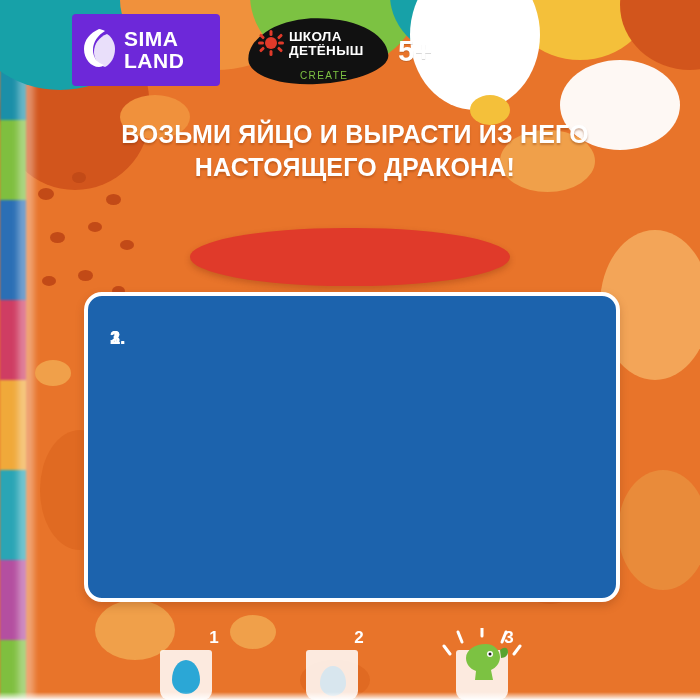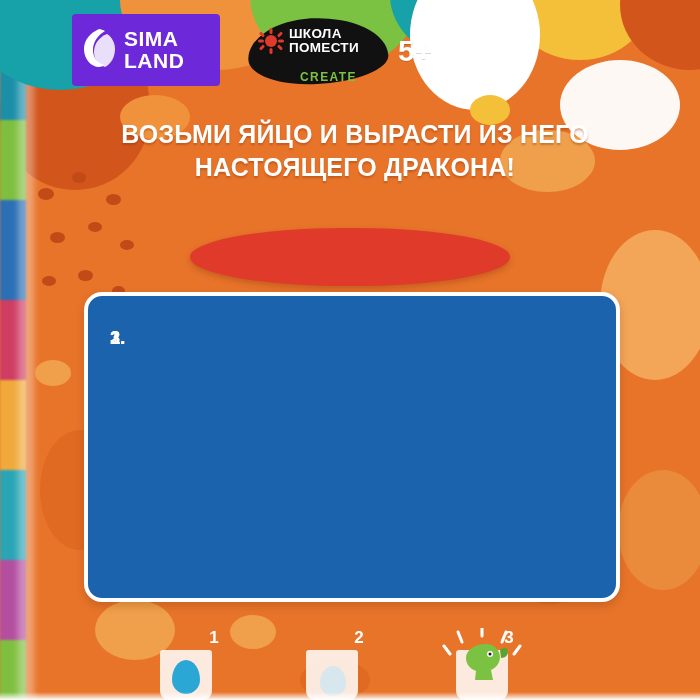--- a/index.html
+++ b/index.html
@@ -106,40 +106,39 @@
   .shkola-blob {
     position: absolute;
     left: 0; top: 0;
     width: 140px; height: 66px;
     background: #111111;
     border-radius: 46% 54% 52% 48% / 58% 62% 38% 42%;
     transform: rotate(-3deg);
   }
   .shkola-inner {
     position: absolute;
-    left: 10px; top: 0;
+    left: 10px; top: 12px;
     width: 124px; height: 46px;
     display: flex;
-    align-items: center;
   }
   .shkola-sun { width: 26px; height: 26px; flex: 0 0 26px; }
   .shkola-words {
     margin-left: 5px;
     color: #ffffff;
     font-weight: bold;
     font-size: 13.5px;
     line-height: 14px;
     letter-spacing: .3px;
   }
   .shkola-create {
     position: absolute;
     left: 52px; top: 52px;
     color: #7cc242;
-    font-weight: bold;
-    font-size: 12px;
+    font-weight: normal;
+    font-size: 10px;
     letter-spacing: 1.4px;
   }
 
   .age-badge {
     position: absolute;
     left: 398px; top: 34px;
     color: #ffffff;
     font-weight: bold;
     font-size: 30px;
     text-shadow: 0 1px 0 rgba(0,0,0,.15);
@@ -340,21 +339,21 @@
           <rect x="0" y="11.5" width="6" height="3" rx="1.5"></rect>
           <rect x="20" y="11.5" width="6" height="3" rx="1.5"></rect>
           <rect x="2.5" y="3.5" width="3" height="6" rx="1.5" transform="rotate(-45 4 6.5)"></rect>
           <rect x="20.5" y="16.5" width="3" height="6" rx="1.5" transform="rotate(-45 22 19.5)"></rect>
           <rect x="20.5" y="3.5" width="3" height="6" rx="1.5" transform="rotate(45 22 6.5)"></rect>
           <rect x="2.5" y="16.5" width="3" height="6" rx="1.5" transform="rotate(45 4 19.5)"></rect>
         </g>
       </svg>
       <div class="shkola-words">
         <div>ШКОЛА</div>
-        <div>ПОМЕСТИ</div>
+        <div>ДЕТЁНЫШ</div>
       </div>
     </div>
     <div class="shkola-create">CREATE</div>
   </div>
 
   <div class="age-badge">5+</div>
 
   <div class="headline">ВОЗЬМИ ЯЙЦО И ВЫРАСТИ ИЗ НЕГО НАСТОЯЩЕГО ДРАКОНА!</div>
 
   <div class="pill"></div>

